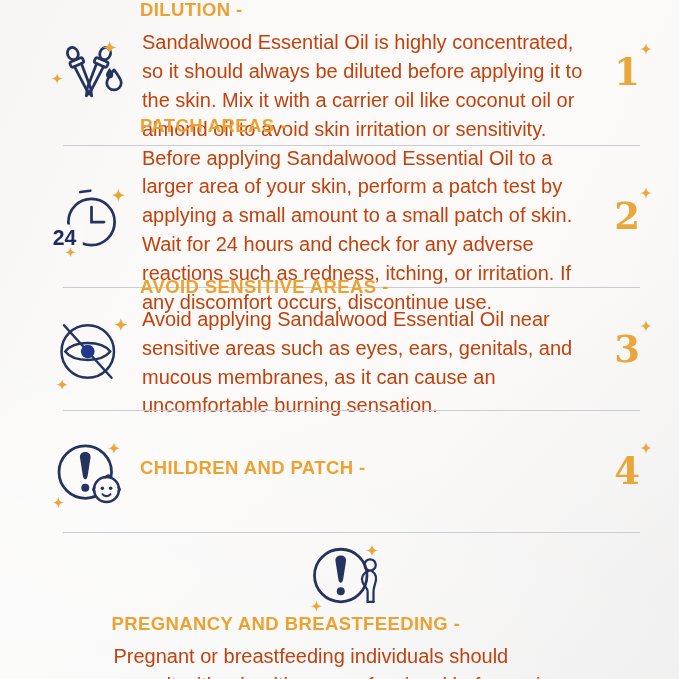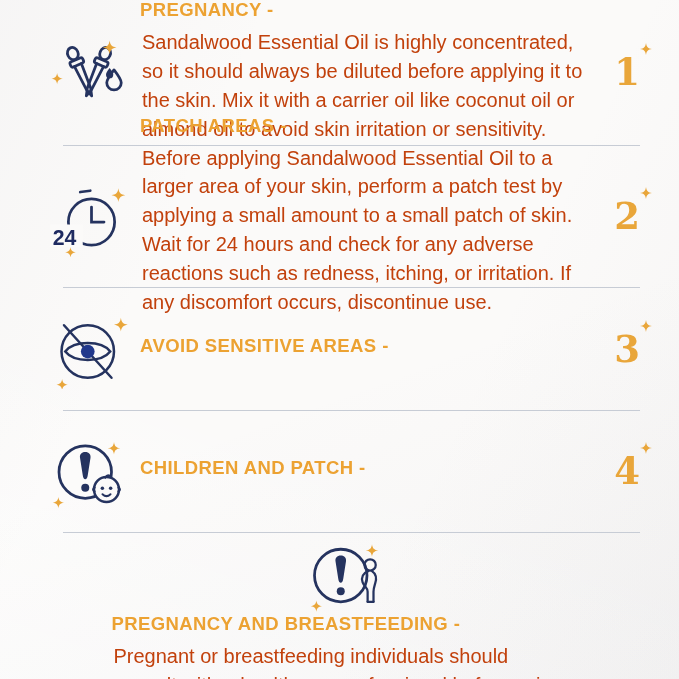--- a/index.html
+++ b/index.html
@@ -64,21 +64,21 @@
             <path d="M-3 -7 L-1.8 14 L0 20 L1.8 14 L3 -7"></path>
           </g>
           <path d="M52 29.5 C48.6 33.9 46.2 37 46.2 39.8 A5.8 5.8 0 0 0 57.8 39.8 C57.8 37 55.4 33.9 52 29.5 Z"></path>
         </g>
         <path d="M48.5 28 C46.7 30.3 45.6 31.9 45.6 33.3 A2.9 2.9 0 0 0 51.4 33.3 C51.4 31.9 50.3 30.3 48.5 28 Z" fill="#25335F"></path>
         <use href="#spark" fill="#E9A63A" transform="translate(43,6) scale(0.55)"></use>
         <use href="#spark" fill="#E9A63A" transform="translate(2,32) scale(0.45)"></use>
       </svg>
     </div>
     <div class="content">
-      <h2>PREGNANCY -</h2>
+      <h2>DILUTION -</h2>
       <p>Sandalwood Essential Oil is highly concentrated, so it should always be diluted before applying it to the skin. Mix it with a carrier oil like coconut oil or almond oil to avoid skin irritation or sensitivity.</p>
     </div>
     <div class="num-col">
       <span class="num-wrap">
         <span class="num">1</span>
         <svg class="num-sparkle" width="12" height="12" viewBox="0 0 20 20">
             <use href="#spark" fill="#E9A63A"></use>
           </svg>
       </span>
     </div>
@@ -122,20 +122,21 @@
           <path d="M13 34 C20 25 42 25 49 34 C42 43 20 43 13 34 Z"></path>
           <line x1="12" y1="13" x2="50" y2="55"></line>
         </g>
         <circle cx="31" cy="34" r="5.5" fill="#21388C"></circle>
         <use href="#spark" fill="#E9A63A" transform="translate(52,7) scale(0.55)"></use>
         <use href="#spark" fill="#E9A63A" transform="translate(6,56) scale(0.45)"></use>
       </svg>
     </div>
     <div class="content">
       <h2>AVOID SENSITIVE AREAS -</h2>
+      <p>Avoid applying Sandalwood Essential Oil near sensitive areas such as eyes, ears, genitals, and mucous membranes, as it can cause an uncomfortable burning sensation.</p>
     </div>
     <div class="num-col">
       <span class="num-wrap">
         <span class="num">3</span>
         <svg class="num-sparkle" width="12" height="12" viewBox="0 0 20 20">
             <use href="#spark" fill="#E9A63A"></use>
           </svg>
       </span>
     </div>
   </section>

